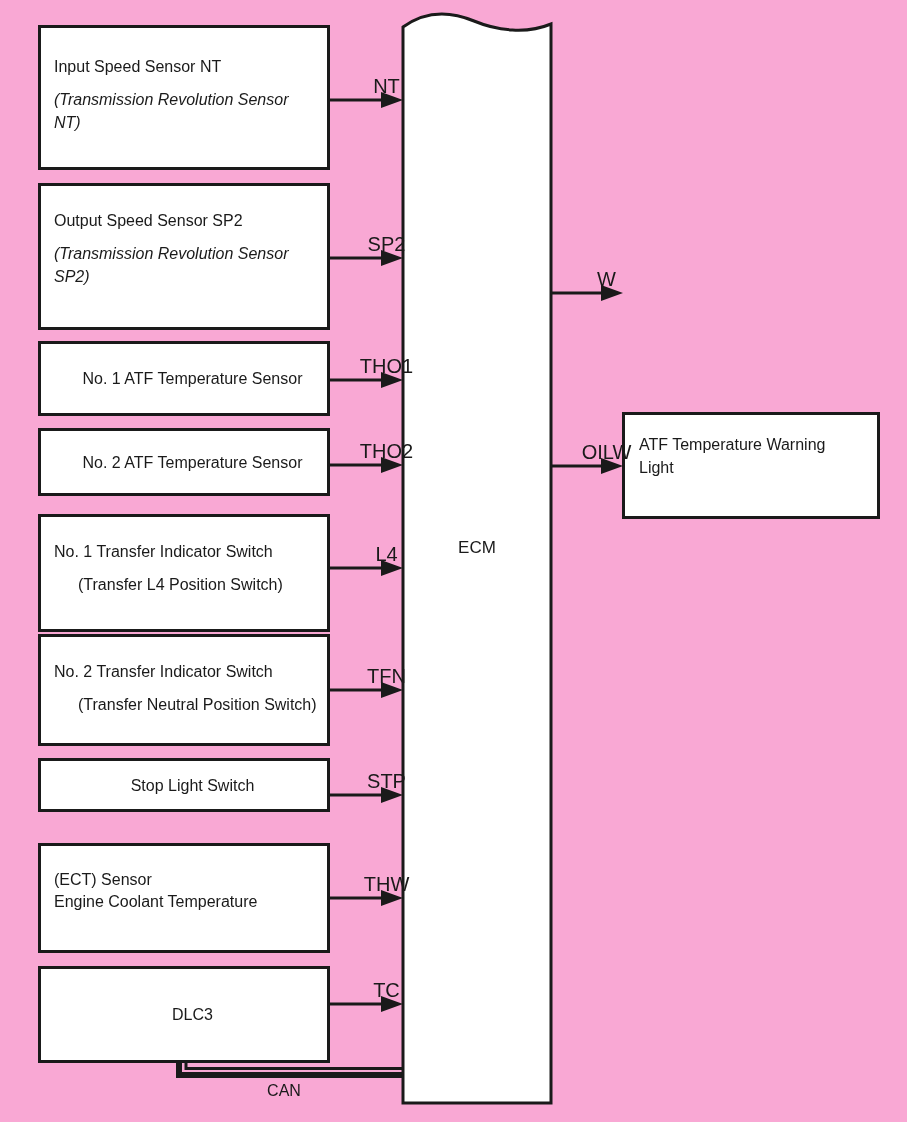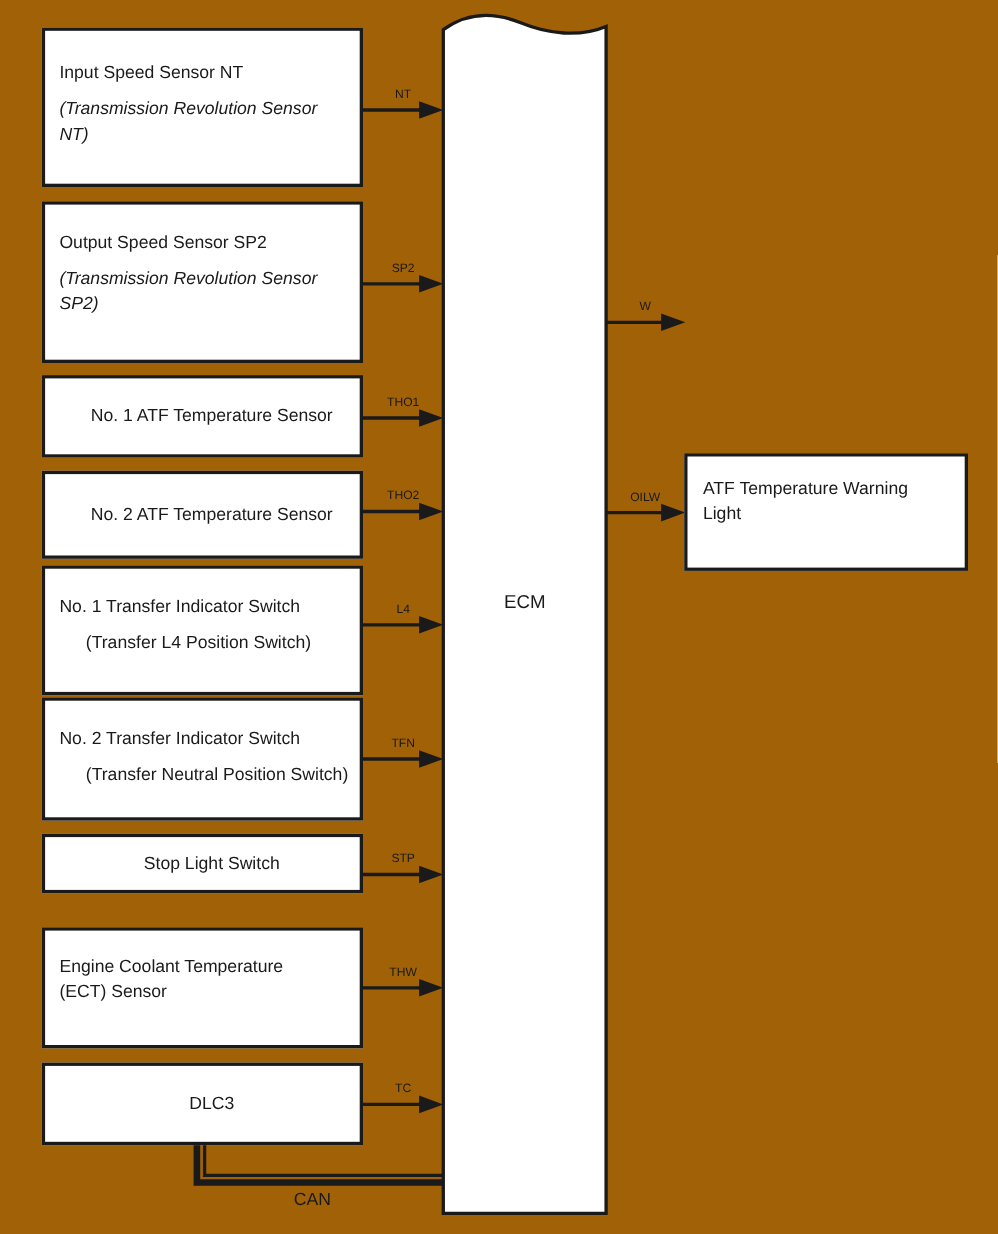--- a/index.html
+++ b/index.html
@@ -1,20 +1,20 @@
 <!DOCTYPE html>
 <html><head>
 <meta charset="utf-8">
 <style>
   html, body { margin: 0; padding: 0; background: #ffffff; }
   .stage {
     position: relative;
     width: 907px;
     height: 1122px;
-    background: #a16207;
+    background: #f9a8d4;
     font-family: "Liberation Sans", sans-serif;
     color: #1a1a1a;
     overflow: hidden;
   }
   .layer { position: absolute; left: 0; top: 0; }
   .box {
     position: absolute;
     box-sizing: border-box;
     background: #ffffff;
     border: 3px solid #1a1a1a;
@@ -30,25 +30,26 @@
   .gap-sm .para + .para { margin-top: 10px; margin-left: 24px; }
   .tight .line { line-height: 22px; }
   .box.center-text {
     display: flex;
     align-items: center;
     justify-content: center;
     text-align: center;
   }
   .sig {
     position: absolute;
-    font-size: 11px;
+    font-size: 20px;
     text-align: center;
     height: 22px;
     line-height: 22px;
     white-space: nowrap;
+    padding-left: 20px;
   }
   .sig.in-col { left: 330px; width: 73px; }
   .sig.out-col { left: 551px; width: 71px; }
   .ecm-label {
     position: absolute;
     left: 403px;
     top: 494px;
     width: 148px;
     text-align: center;
     font-size: 17px;
@@ -141,21 +142,21 @@
     <div class="para">
       <div class="line">(Transmission Revolution Sensor</div>
       <div class="line">SP2)</div>
     </div>
   </div>
 
   <div class="box left-col center-text" style="top:341px;height:75px">
     <div class="line">No. 1 ATF Temperature Sensor</div>
   </div>
 
-  <div class="box left-col center-text" style="top:428px;height:80px">
+  <div class="box left-col center-text" style="top:428px;height:68px">
     <div class="line">No. 2 ATF Temperature Sensor</div>
   </div>
 
   <div class="box left-col para-box gap-sm" style="top:514px;height:118px">
     <div class="para">
         <div class="line">No. 1 Transfer Indicator Switch</div>
       </div>
     <div class="para">
         <div class="line">(Transfer L4 Position Switch)</div>
       </div>
@@ -169,26 +170,26 @@
         <div class="line">(Transfer Neutral Position Switch)</div>
       </div>
   </div>
 
   <div class="box left-col center-text" style="top:758px;height:54px">
     <div class="line">Stop Light Switch</div>
   </div>
 
   <div class="box left-col para-box tight" style="top:843px;height:110px">
     <div class="para">
+      <div class="line">(ECT) Sensor</div>
       <div class="line">Engine Coolant Temperature</div>
-      <div class="line">(ECT) Sensor</div>
     </div>
   </div>
 
-  <div class="box left-col center-text" style="top:966px;height:75px">
+  <div class="box left-col center-text" style="top:966px;height:97px">
     <div class="line">DLC3</div>
   </div>
 
 
   <div class="box right-col" style="top:412px;height:107px">
     <div class="line">ATF Temperature Warning</div>
     <div class="line">Light</div>
   </div>
 
   <div class="ecm-label">ECM</div>

